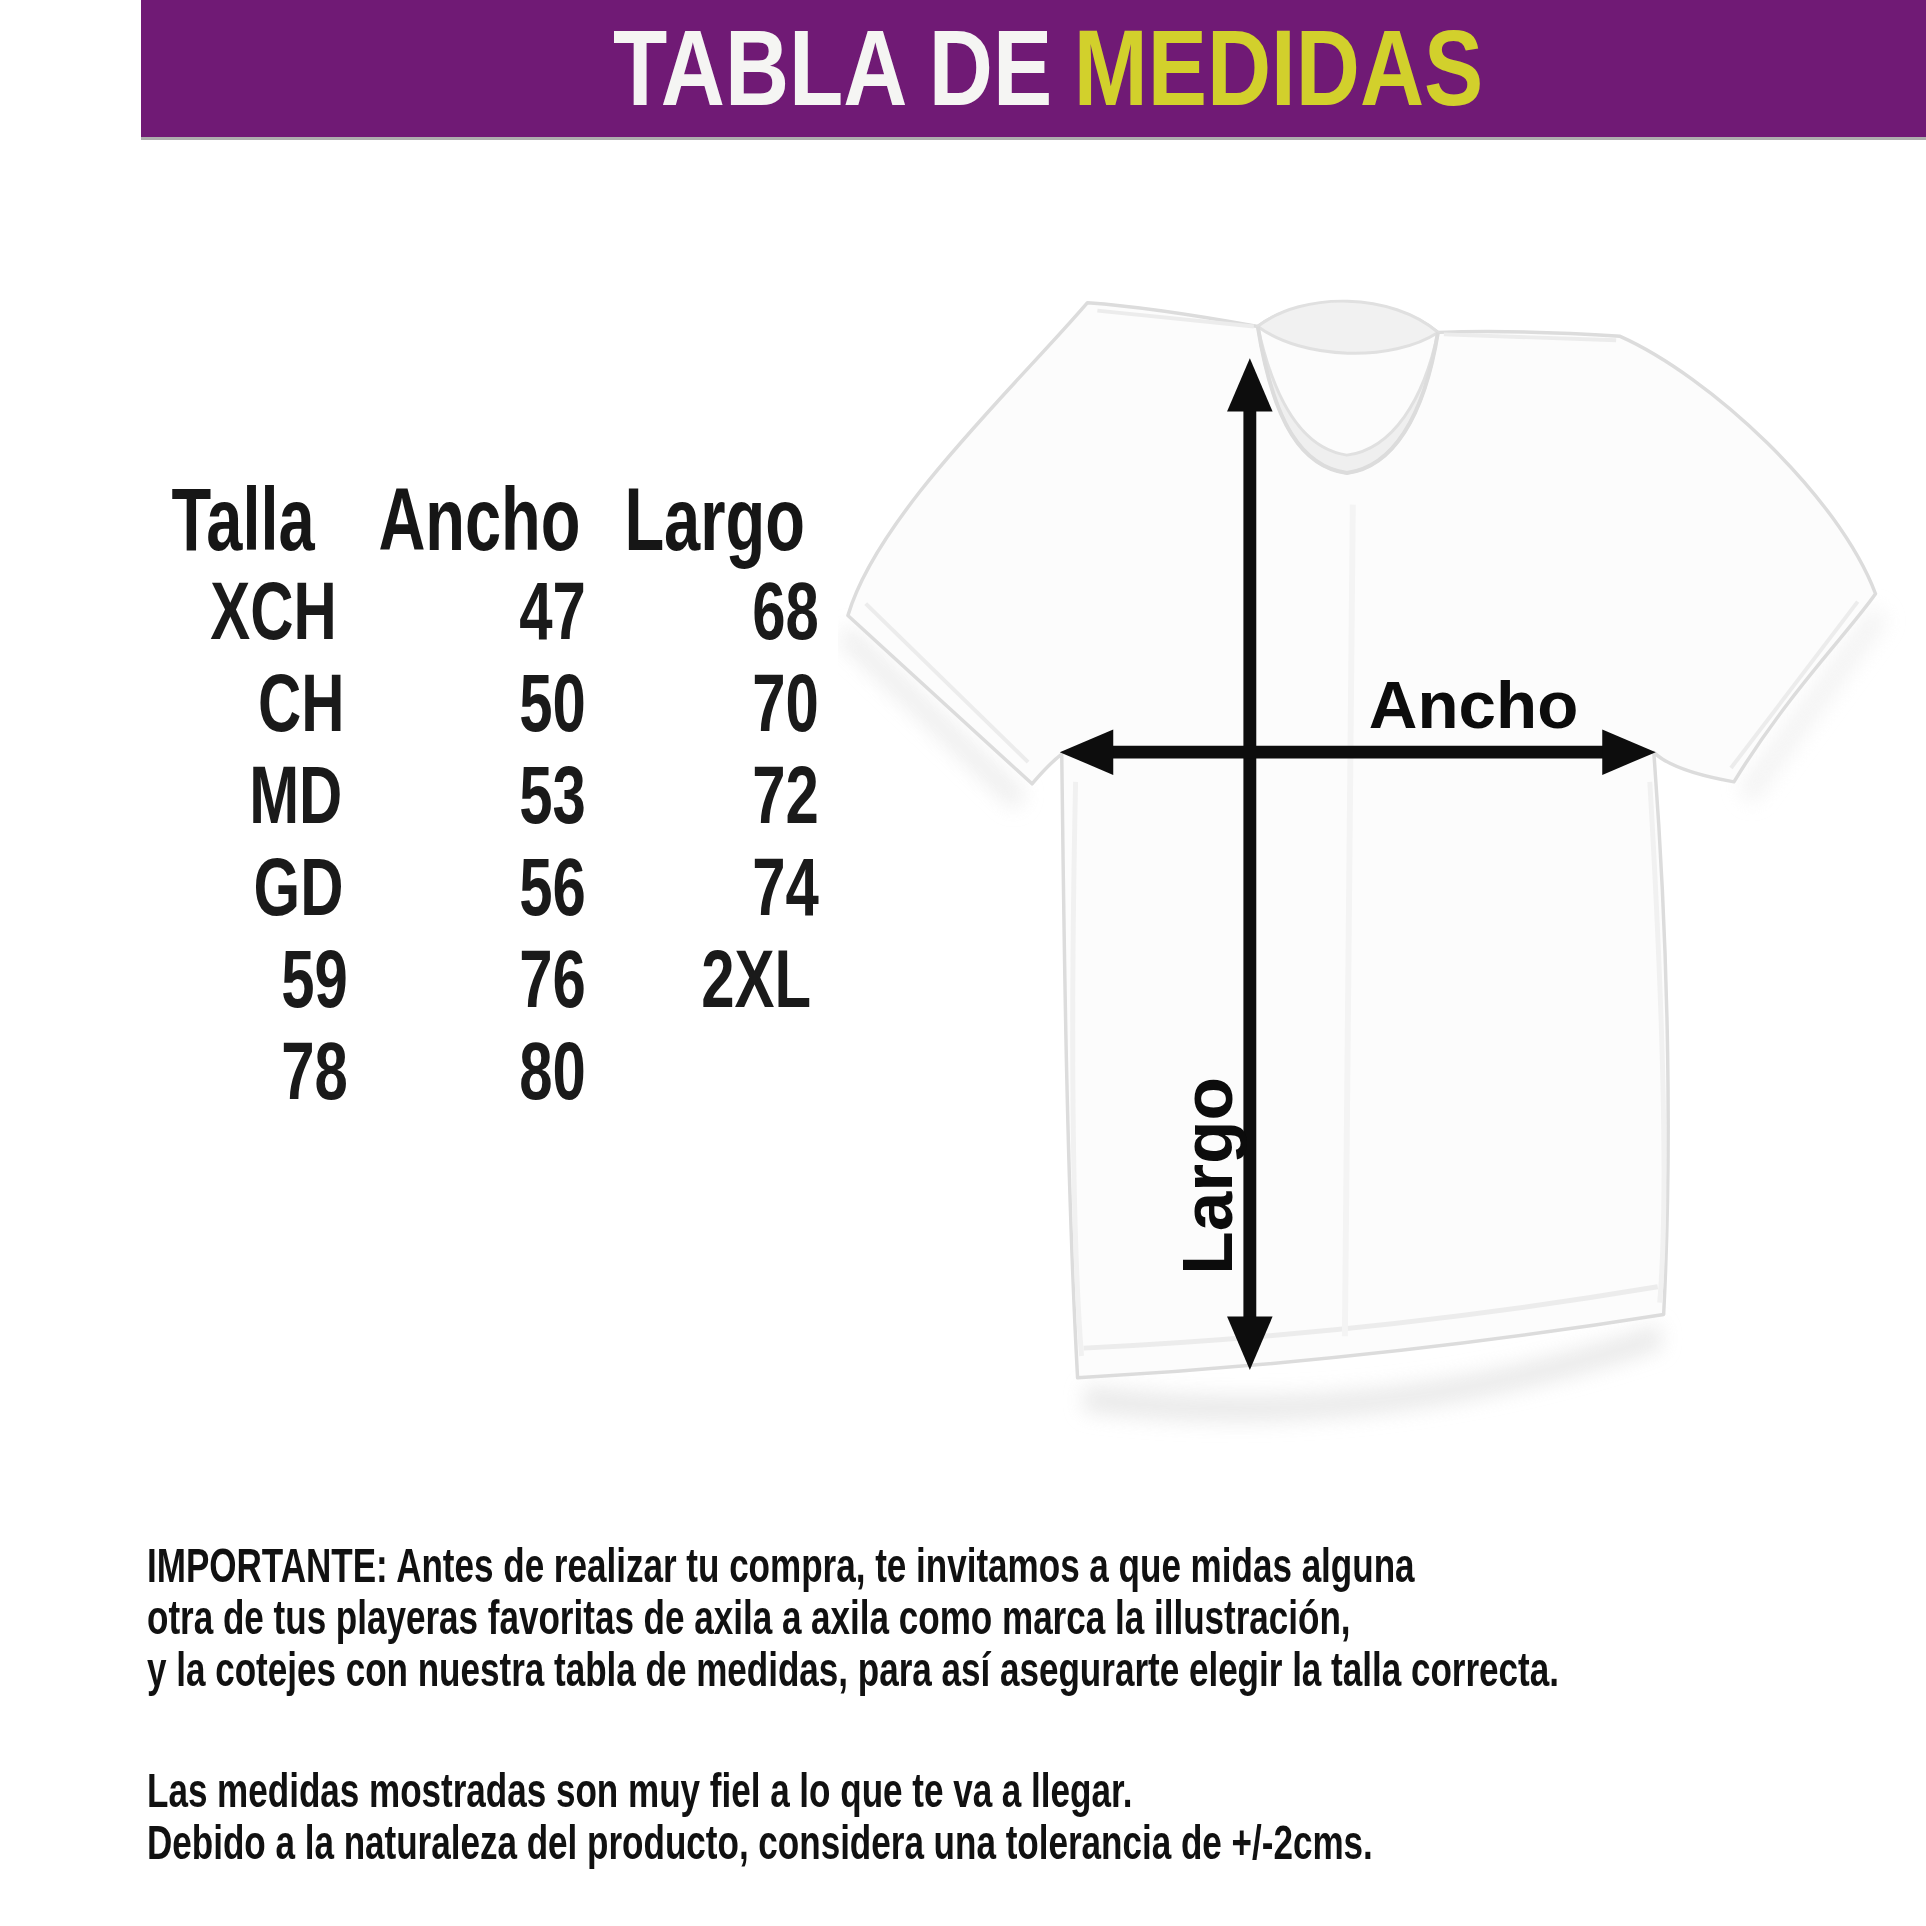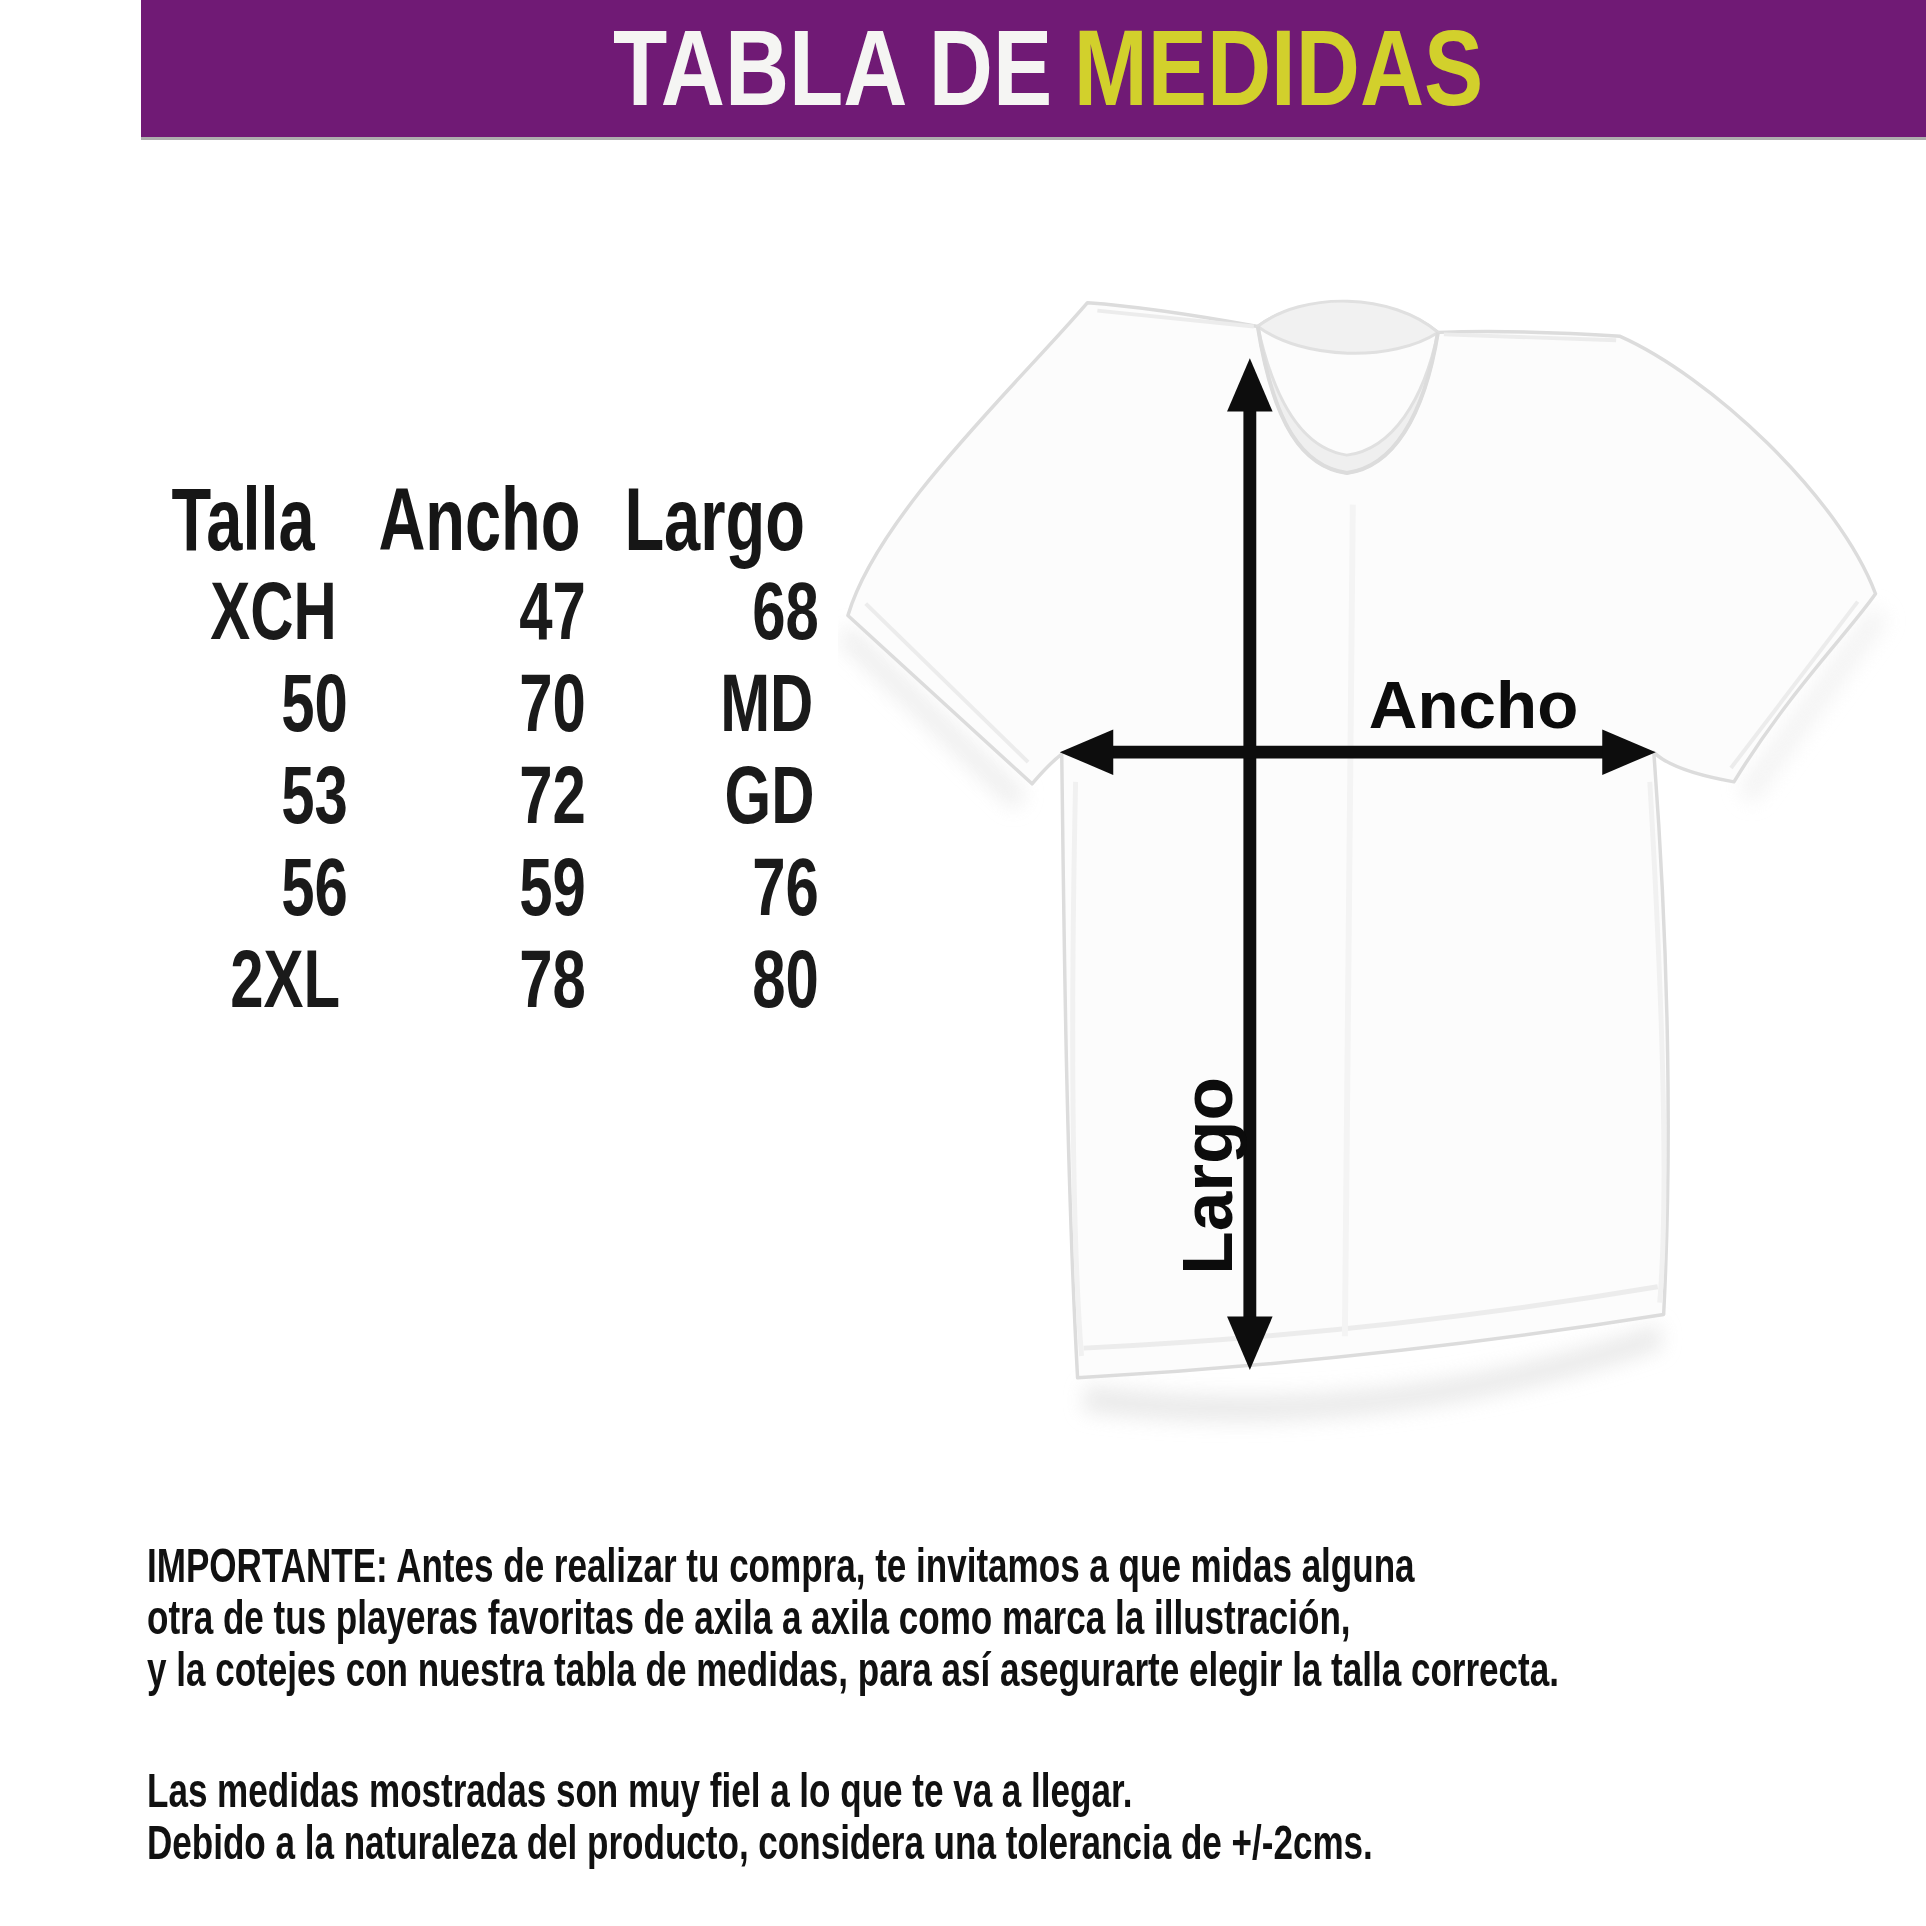--- a/index.html
+++ b/index.html
@@ -65,39 +65,45 @@
 <div class="cellbox">
       <span class="cond">XCH</span>
     </div>
     <div class="cellbox">
       <span class="cond">47</span>
     </div>
     <div class="cellbox">
       <span class="cond">68</span>
     </div>
     <div class="cellbox">
+      <span class="cond">CH</span>
+    </div>
+    <div class="cellbox">
       <span class="cond">50</span>
     </div>
     <div class="cellbox">
       <span class="cond">70</span>
     </div>
     <div class="cellbox">
       <span class="cond">MD</span>
     </div>
     <div class="cellbox">
       <span class="cond">53</span>
     </div>
     <div class="cellbox">
       <span class="cond">72</span>
     </div>
     <div class="cellbox">
       <span class="cond">GD</span>
     </div>
     <div class="cellbox">
       <span class="cond">56</span>
+    </div>
+    <div class="cellbox">
+      <span class="cond">74</span>
     </div>
     <div class="cellbox">
       <span class="cond">59</span>
     </div>
     <div class="cellbox">
       <span class="cond">76</span>
     </div>
     <div class="cellbox">
       <span class="cond">2XL</span>
     </div>

